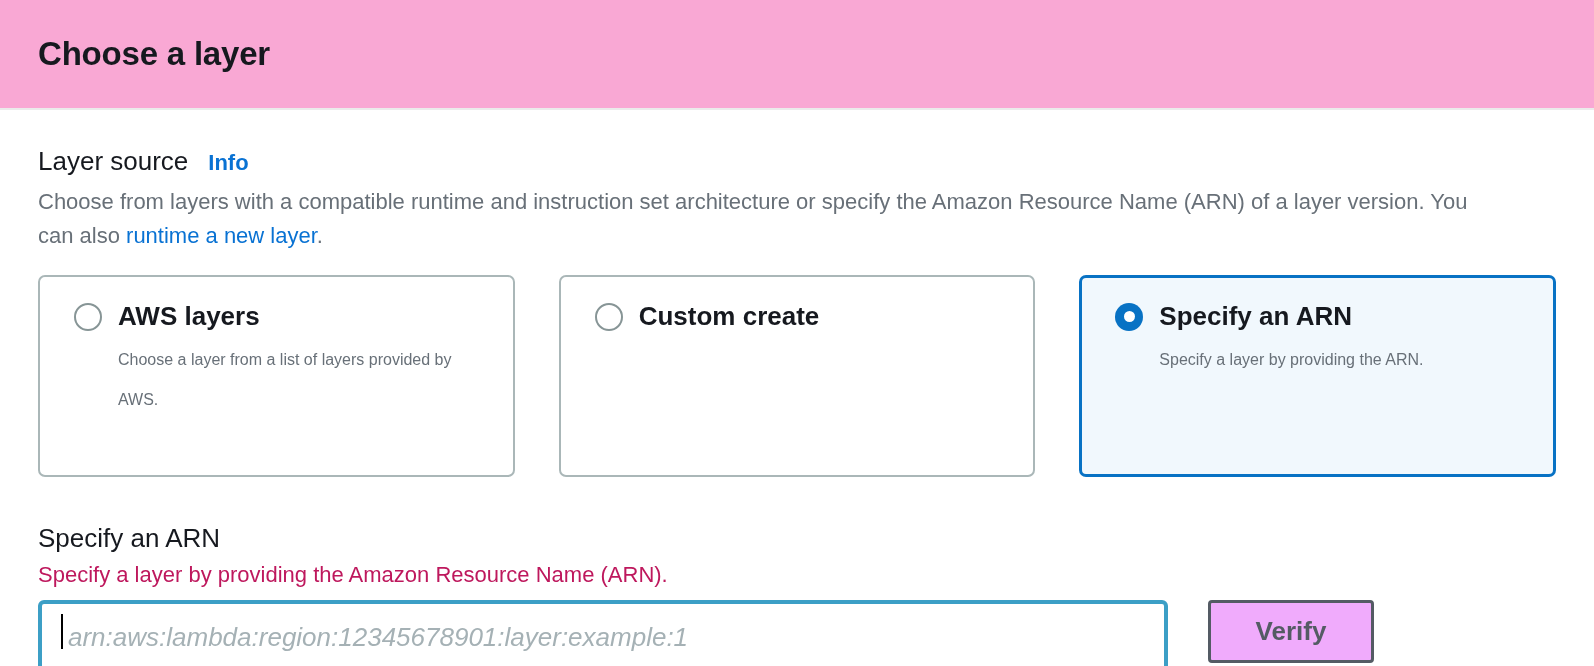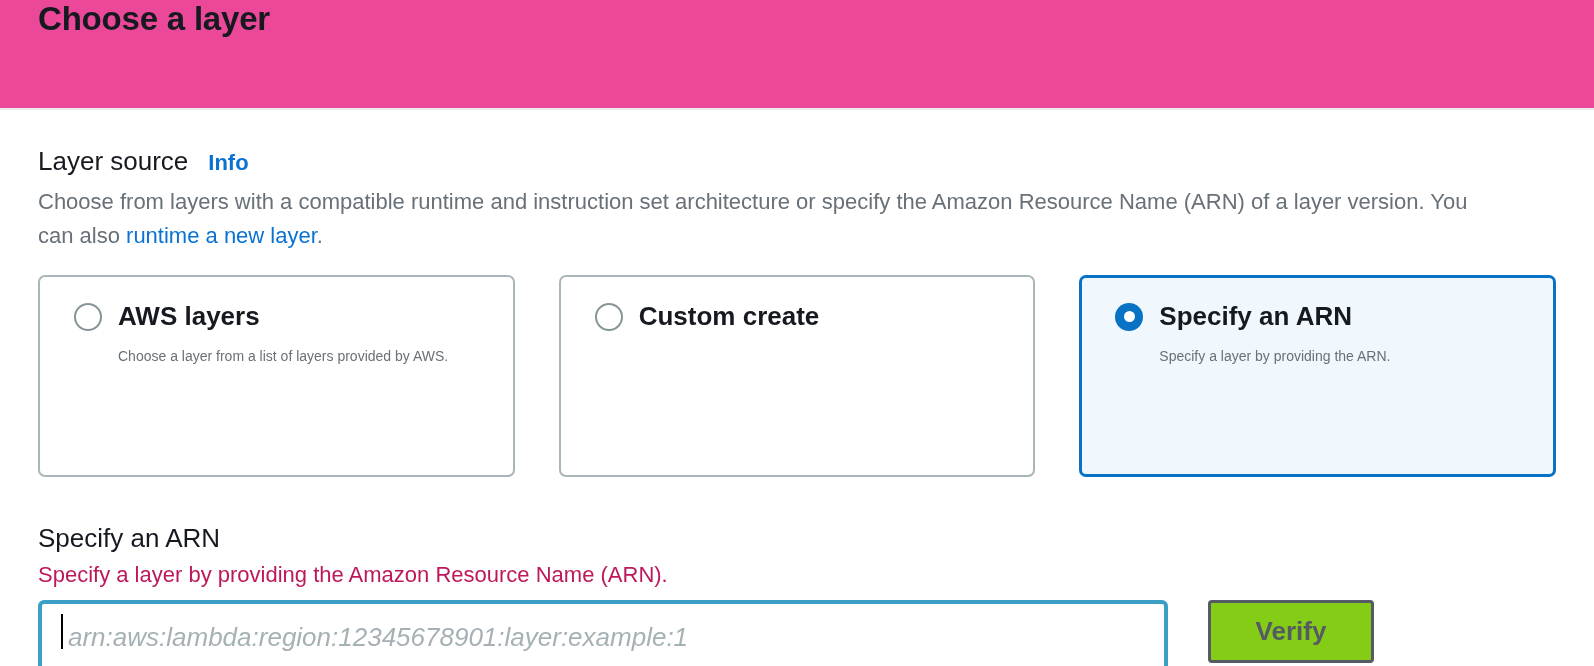--- a/index.html
+++ b/index.html
@@ -5,24 +5,24 @@
   * { margin: 0; padding: 0; box-sizing: border-box; }
   html, body {
     width: 1594px; height: 666px;
     background: #ffffff;
     font-family: "Liberation Sans", sans-serif;
     color: #16191f;
     overflow: hidden;
   }
   .page-header {
     height: 110px;
-    background: #ec4899;
+    background: #f9a8d4;
     border-bottom: 2px solid #ebebeb;
     display: flex;
-    align-items: flex-start;
+    align-items: center;
     padding: 0 38px;
   }
   .page-title {
     font-size: 33px;
     font-weight: 700;
     color: #16191f;
     letter-spacing: -0.2px;
   }
   .content {
     padding: 36px 38px 0 38px;
@@ -101,22 +101,22 @@
     border-radius: 50%;
     background: #ffffff;
   }
   .tile-title {
     font-size: 26px;
     font-weight: 700;
     color: #16191f;
   }
   .tile-desc {
     margin: 8px 0 0 44px;
-    font-size: 14px;
-    line-height: 32px;
+    font-size: 16px;
+    line-height: 40px;
     color: #687078;
     max-width: 380px;
   }
   .arn-section { margin-top: 46px; }
   .arn-title {
     font-size: 26px;
     font-weight: 400;
     color: #16191f;
   }
   .arn-desc {
@@ -153,21 +153,21 @@
   .caret {
     position: absolute;
     left: 23px; top: 14px;
     width: 2px; height: 35px;
     background: #000000;
   }
   .verify-btn {
     margin-left: 40px;
     width: 166px;
     height: 63px;
-    background: #84cc16;
+    background: #f0abfc;
     border: 3px solid #545b64;
     border-radius: 4px;
     font-family: "Liberation Sans", sans-serif;
     font-size: 26px;
     font-weight: 700;
     color: #545b64;
     cursor: pointer;
   }
 </style>
 </head>

